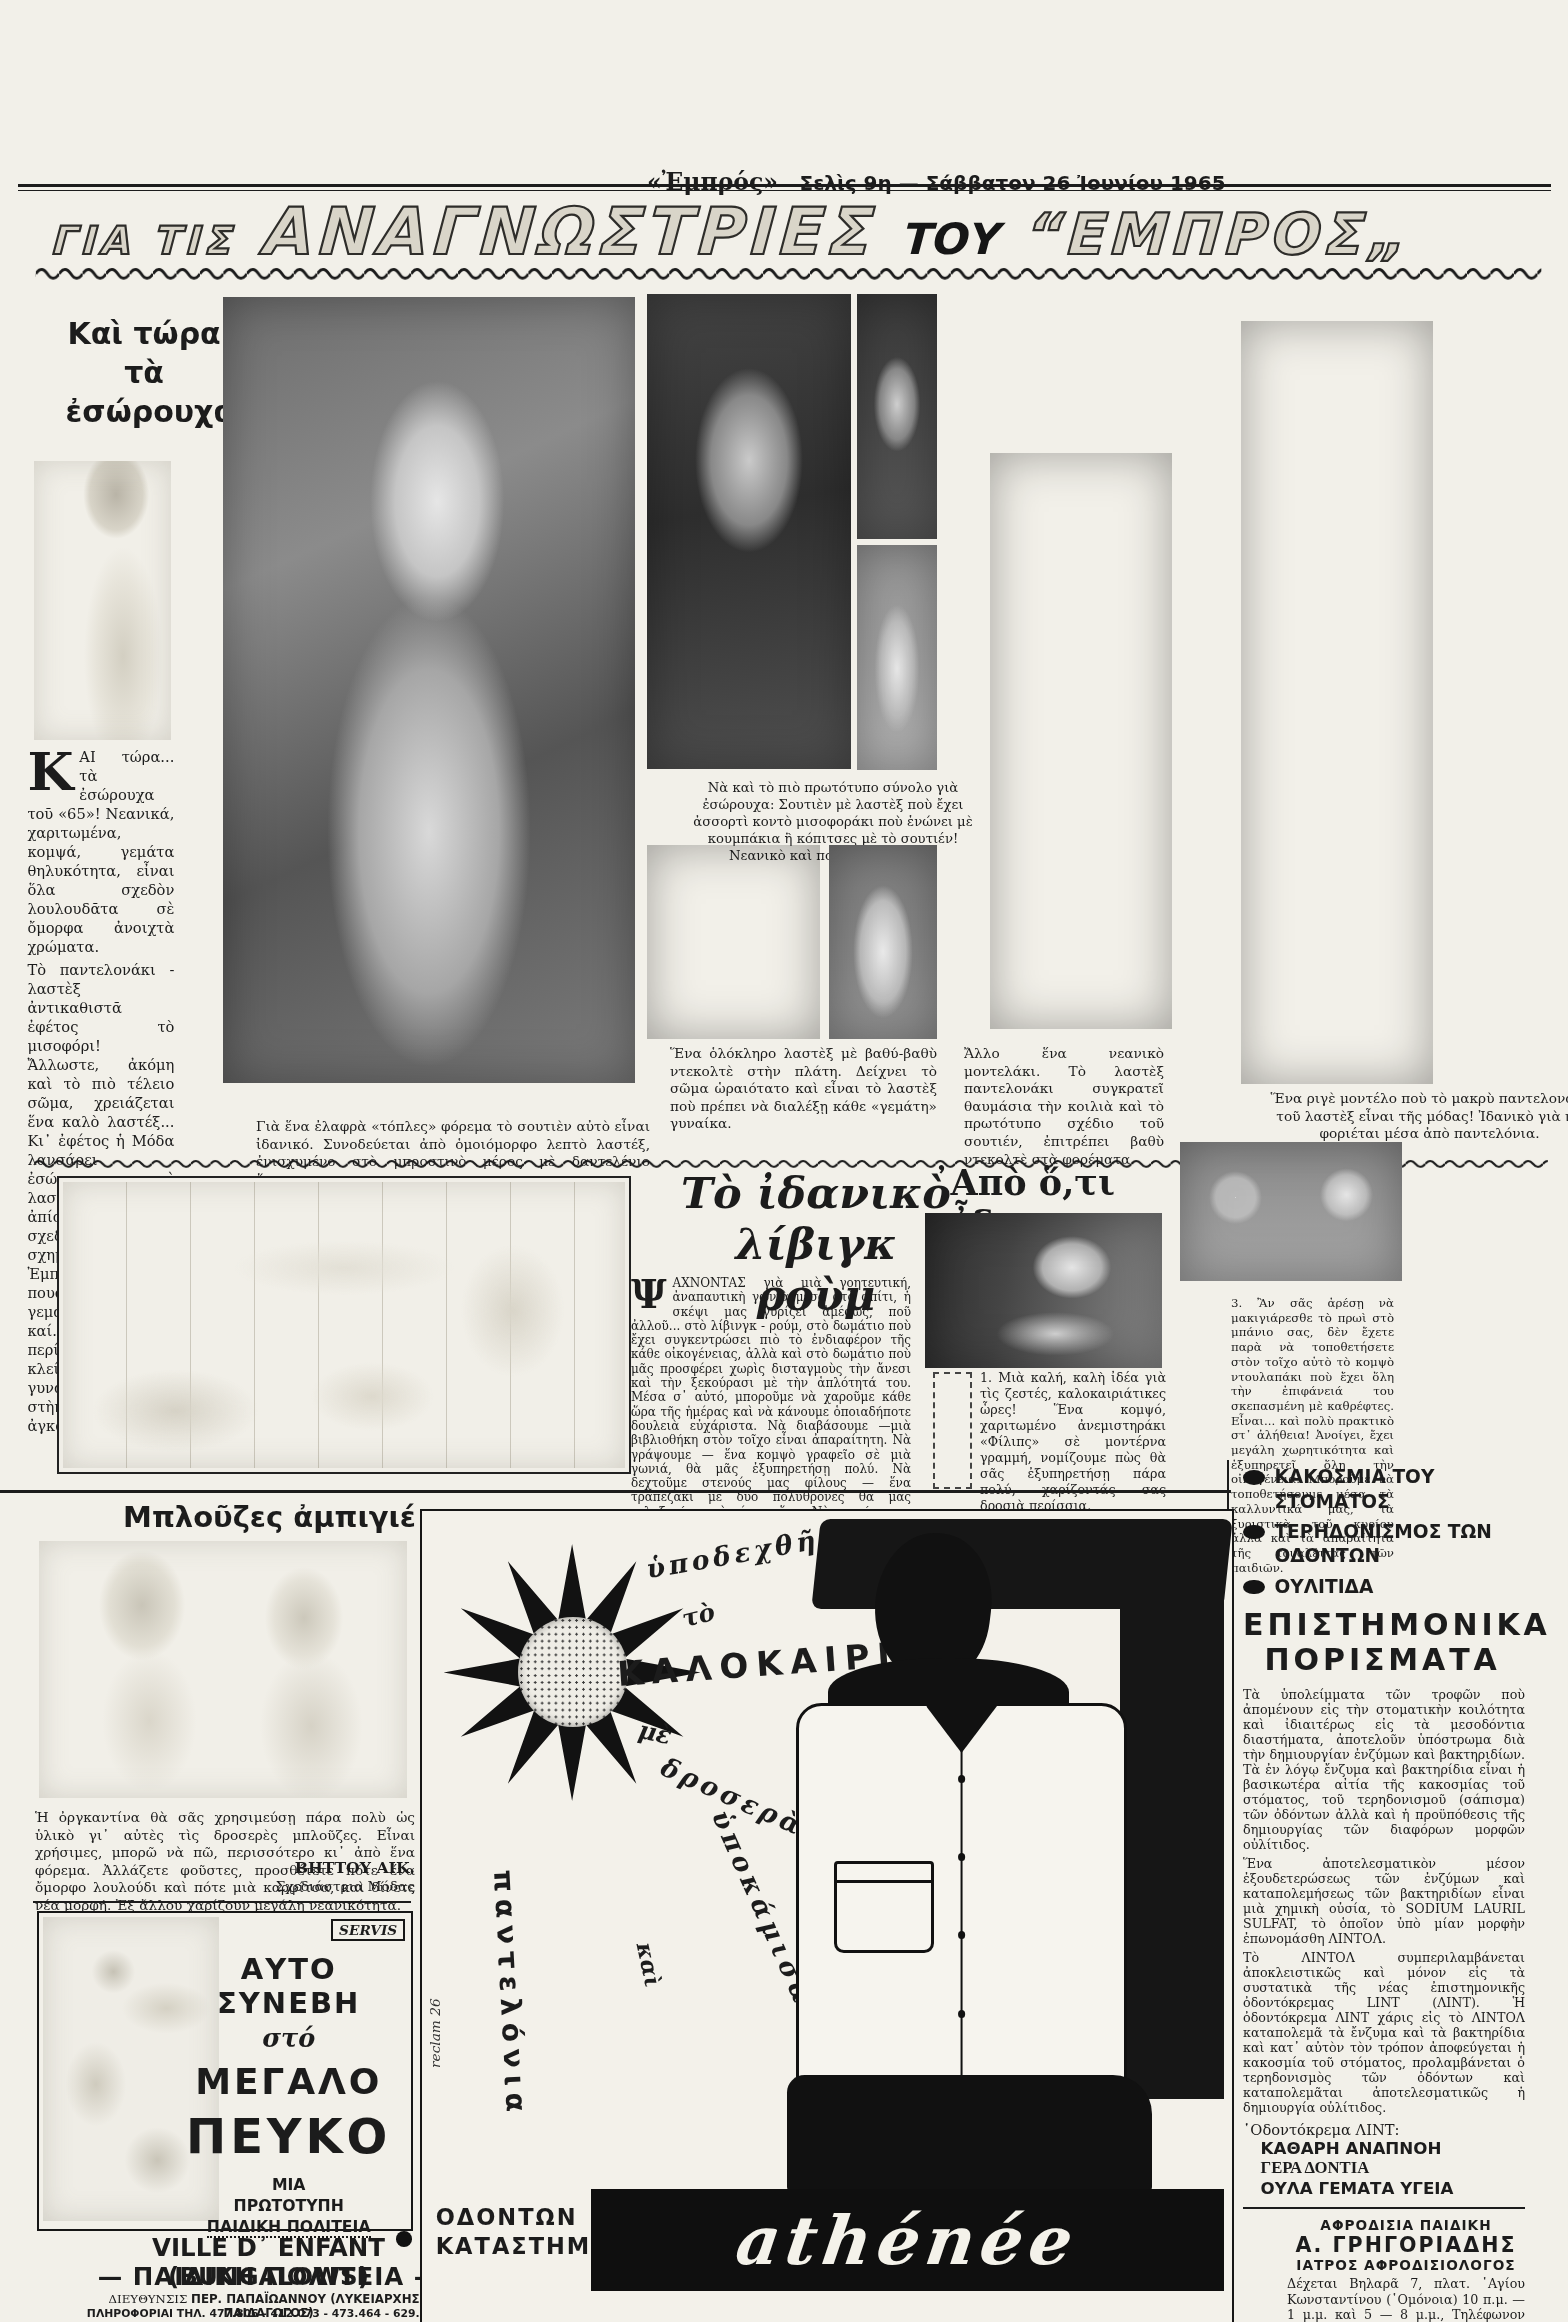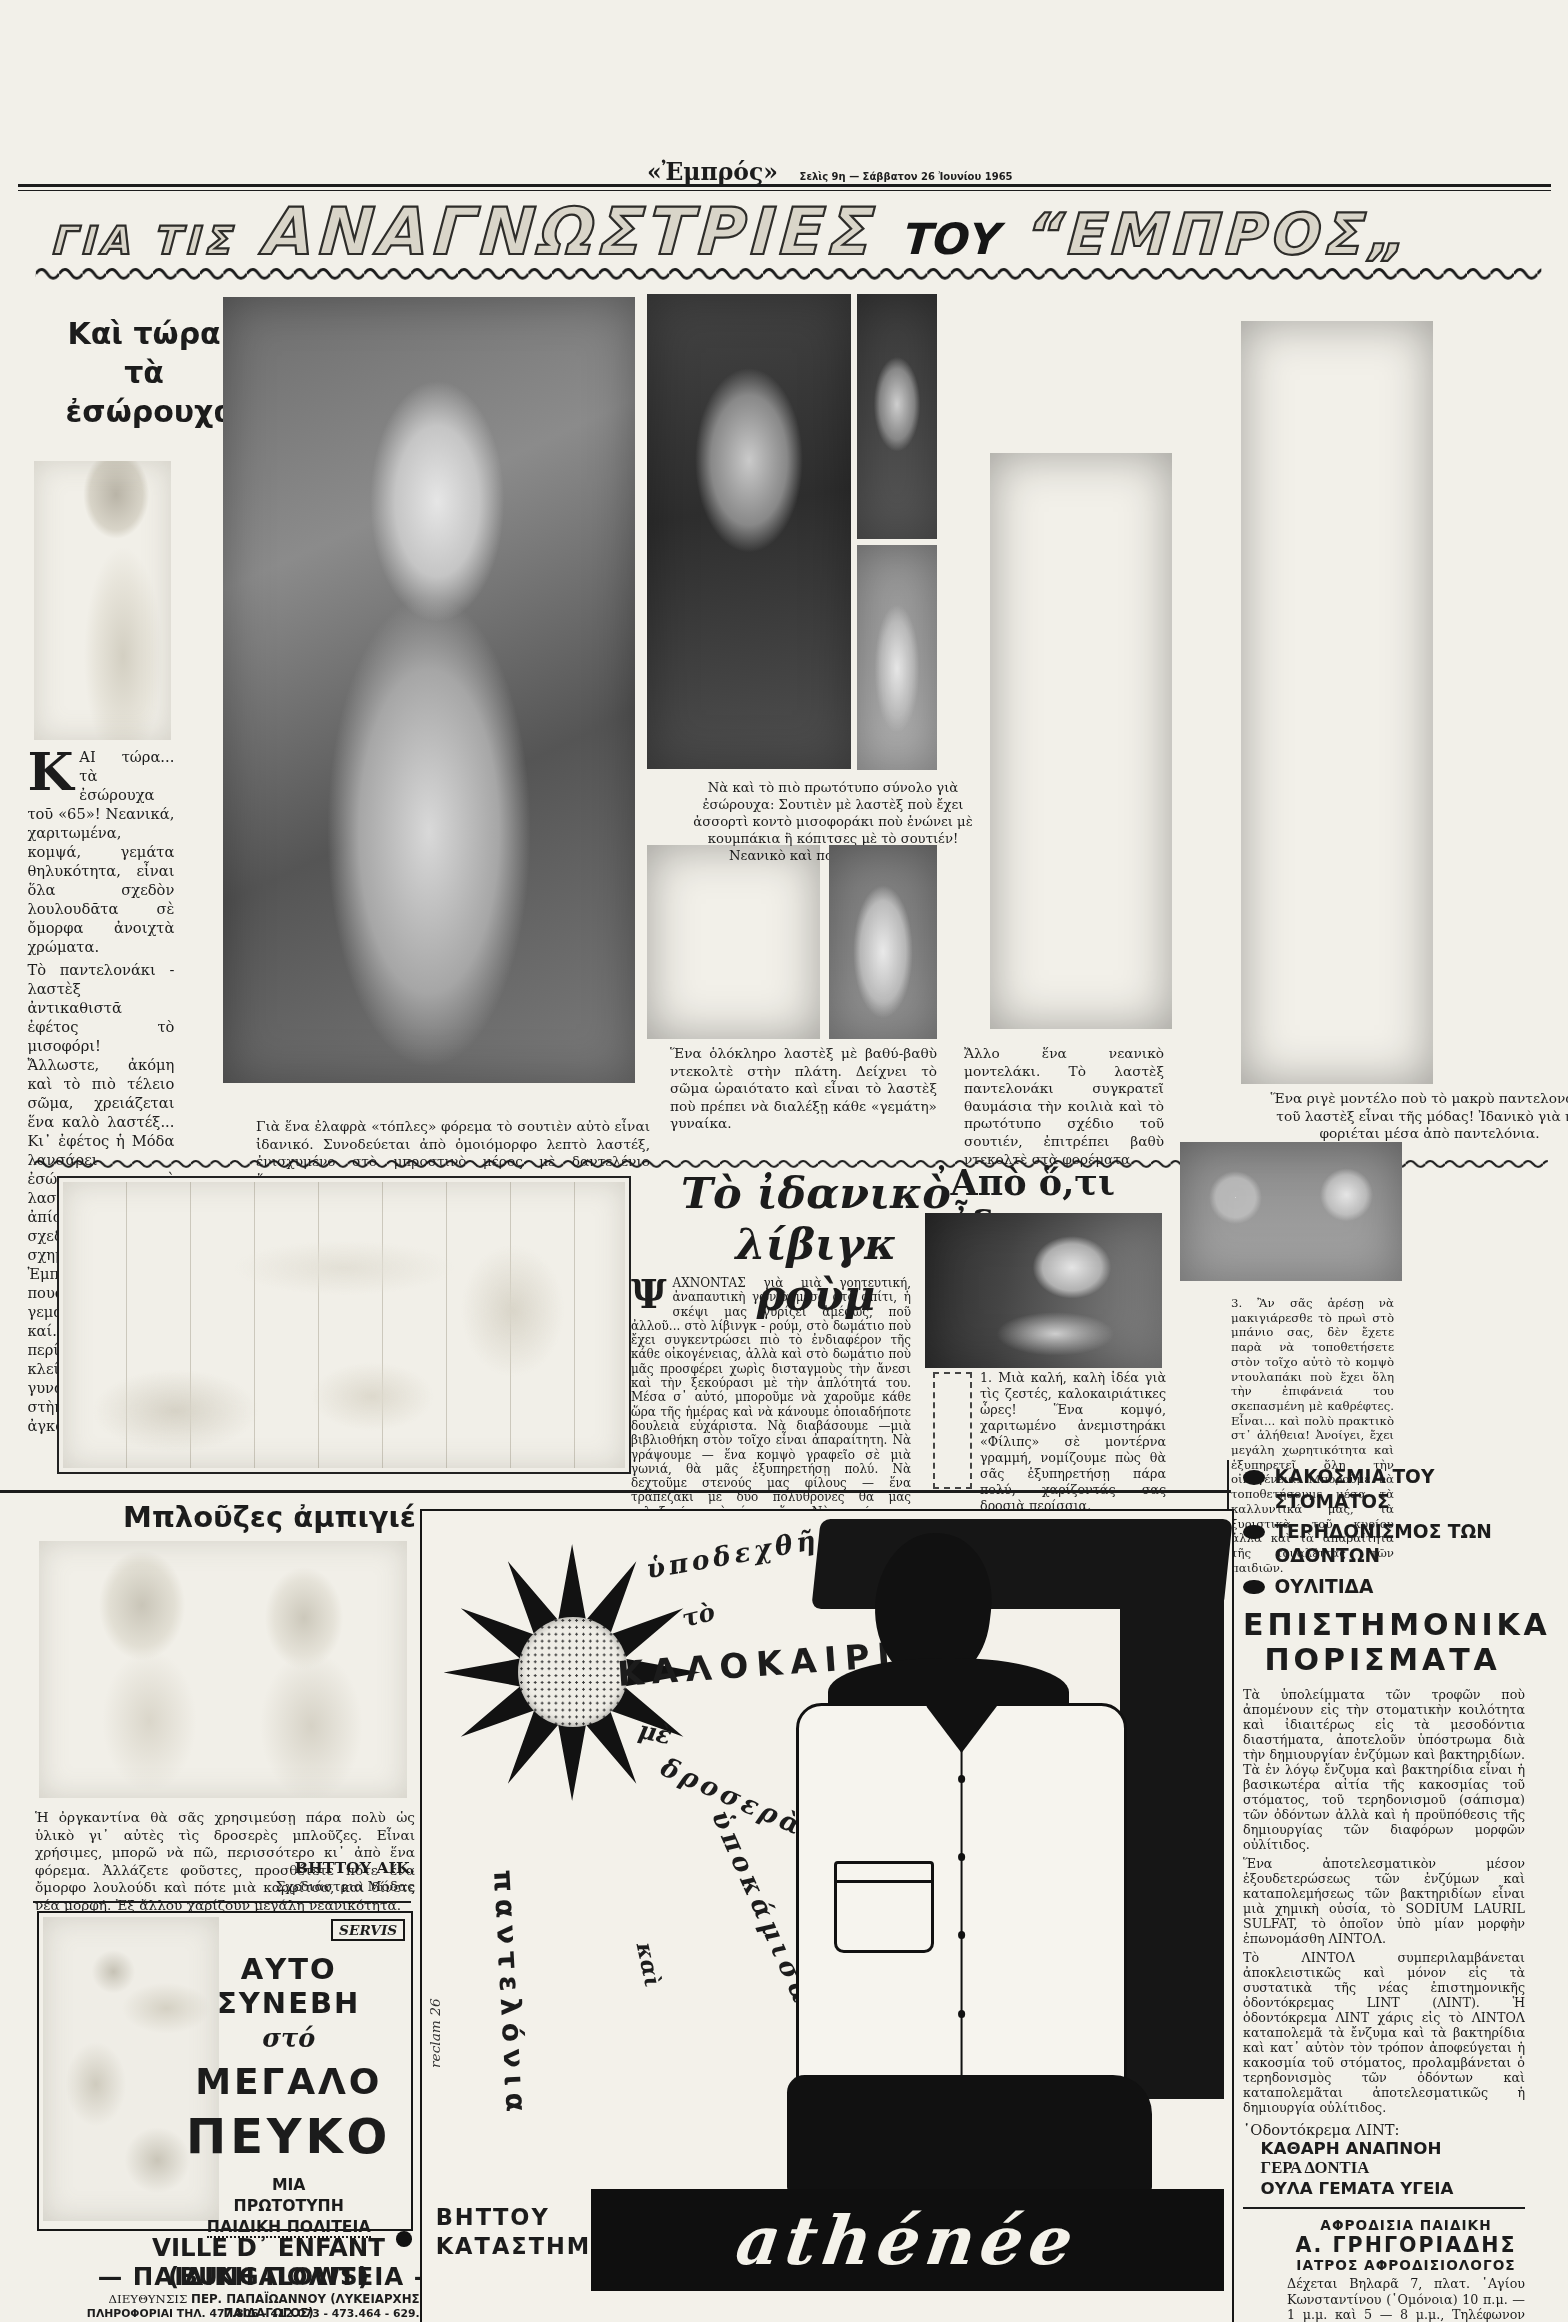--- a/index.html
+++ b/index.html
@@ -37,21 +37,21 @@
   }
   .rot{transform-origin:left top;display:inline-block;white-space:nowrap;}
 </style>
 </head>
 <body>
 
 <div id="page">
 
   <div class="abs" style="left:647px;top:155px;width:608px;display:flex;align-items:baseline;gap:21.6px;">
     <span class="serif b" style="font-size:23.5px;">«Ἐμπρός»</span>
-    <span class="sans b" style="font-size:10px;margin-top:16px;">Σελὶς 9η — Σάββατον 26 Ἰουνίου 1965</span>
+    <span class="sans b" style="font-size:20px;margin-top:16px;">Σελὶς 9η — Σάββατον 26 Ἰουνίου 1965</span>
   </div>
   <div class="abs rule" style="left:17.6px;top:184px;width:1533px;height:2.9px;"></div>
   <div class="abs rule" style="left:17.6px;top:190px;width:1533px;height:1px;"></div>
 
   <div class="abs" style="left:54px;top:194px;width:1490px;display:flex;align-items:baseline;gap:25.5px;transform:skewX(-4deg);">
     <span class="outl" style="font-size:39px;">ΓΙΑ ΤΙΣ</span>
     <span class="outl" style="font-size:65px;">ΑΝΑΓΝΩΣΤΡΙΕΣ</span>
     <span class="sans b i" style="font-size:43px;color:#161616;">ΤΟΥ</span>
     <span class="outl" style="font-size:57px;">“ΕΜΠΡΟΣ„</span>
   </div>
@@ -246,21 +246,21 @@
         <div class="abs" style="left:-2px;top:15.7px;right:-2px;height:2.9px;background:#111;"></div>
       </div>
       <div class="abs" style="left:50%;top:69px;width:7.8px;height:7.8px;border-radius:50%;background:#111;transform:translateX(-50%);"></div>
       <div class="abs" style="left:50%;top:147px;width:7.8px;height:7.8px;border-radius:50%;background:#111;transform:translateX(-50%);"></div>
       <div class="abs" style="left:50%;top:225px;width:7.8px;height:7.8px;border-radius:50%;background:#111;transform:translateX(-50%);"></div>
       <div class="abs" style="left:50%;top:304px;width:7.8px;height:7.8px;border-radius:50%;background:#111;transform:translateX(-50%);"></div>
     </div>
     <div class="abs" style="left:365px;top:564px;width:365px;height:118px;background:#111;border-radius:17.6px 39px 5.9px 5.9px;"></div>
 
     <div class="abs sans b" style="left:13.7px;top:692px;font-size:22.5px;letter-spacing:2px;line-height:29px;">
-      <div>ΒΗΤΤΟΥ</div>
+      <div>ΟΔΟΝΤΩΝ</div>
       <div>ΚΑΤΑΣΤΗΜΑΤΑ</div>
     </div>
     <div class="abs" style="left:169px;top:678px;width:633px;height:102px;background:#0f0f0f;display:flex;align-items:center;justify-content:center;">
       <span class="serif b i" style="color:#f4f2ea;font-size:67px;letter-spacing:5.9px;transform:skewX(-8deg);">athénée</span>
     </div>
   </div>
   <span class="abs rot serif i" style="left:427px;top:2068px;font-size:13.7px;color:#333;transform:rotate(-90deg);">reclam 26</span>
 
   <div class="abs" style="left:1243px;top:1465px;width:282px;">
     <div class="bullet-row">

